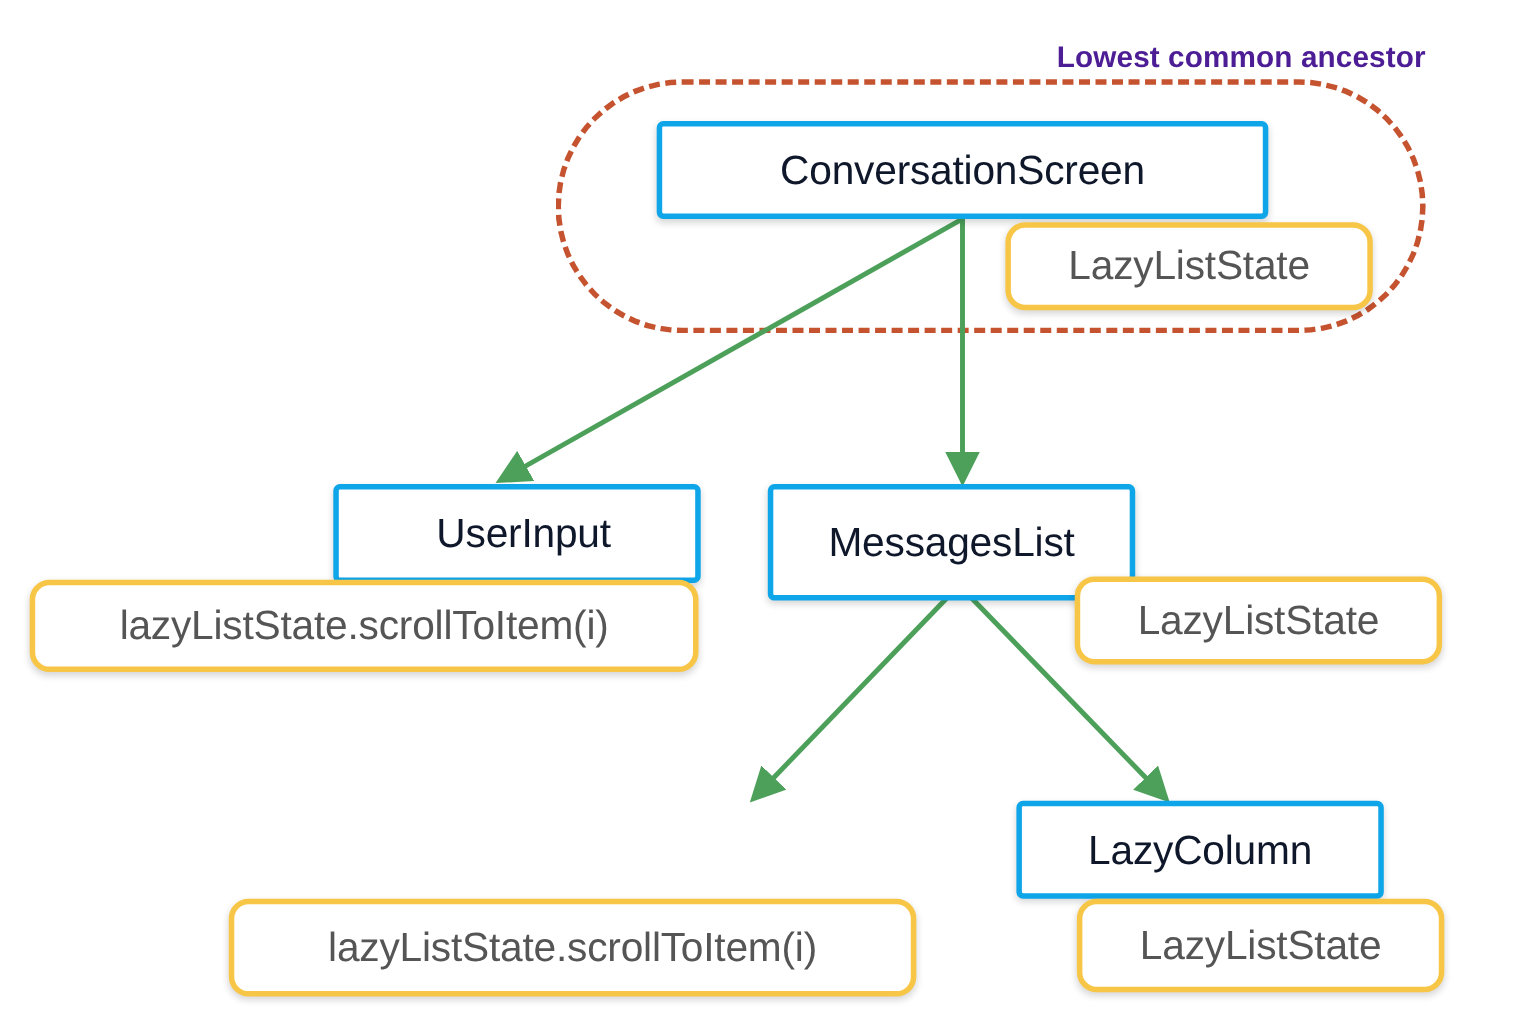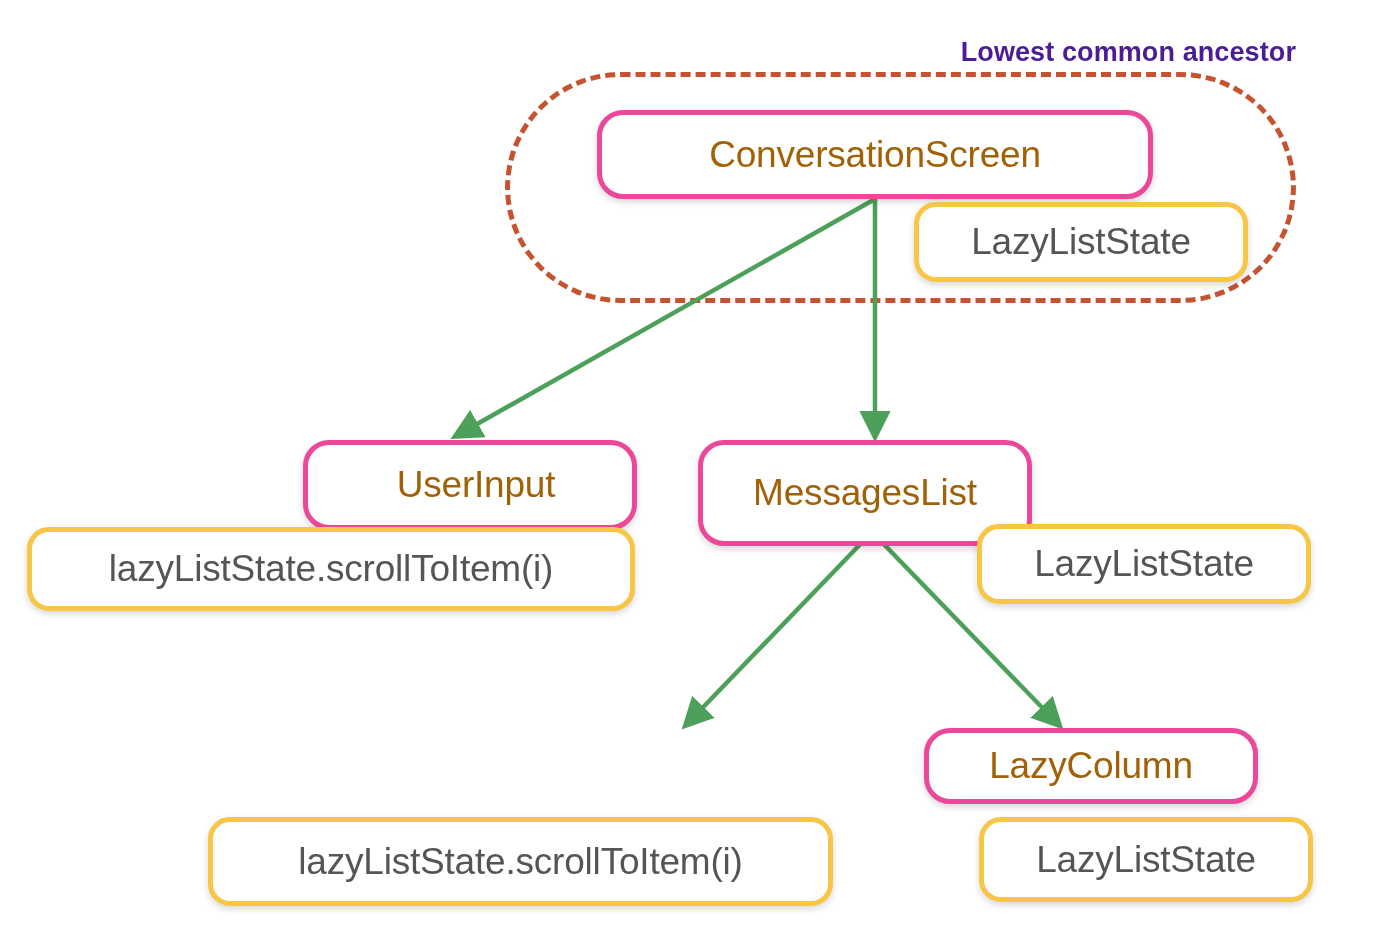--- a/index.html
+++ b/index.html
@@ -49,26 +49,26 @@
     width: 1388px;
     height: 942px;
     pointer-events: none;
   }
 
   
   .node {
     position: absolute;
     box-sizing: border-box;
     background: #ffffff;
-    border: 5px solid #ec4899;
-    border-radius: 26px;
+    border: 5px solid #0ea5e9;
+    border-radius: 6px;
     display: flex;
     align-items: center;
     justify-content: center;
-    color: #a16207;
+    color: #0f172a;
     font-size: 37px;
     letter-spacing: -0.2px;
     white-space: nowrap;
     box-shadow: 0 3px 7px rgba(0,0,0,0.16);
   }
   .badge {
     position: absolute;
     box-sizing: border-box;
     background: #ffffff;
     border: 5px solid #F8C646;
@@ -78,39 +78,39 @@
     justify-content: center;
     color: #555555;
     font-size: 37px;
     letter-spacing: -0.2px;
     white-space: nowrap;
     box-shadow: 0 3px 7px rgba(0,0,0,0.16);
   }
 
   
   .node { z-index: 3; }
-  .badge { z-index: 4; border-radius: 22px; }
+  .badge { z-index: 4; }
   #edges { z-index: 2; }
   #lca-group { z-index: 1; }
   #lca-label { z-index: 5; }
 
   
   #node-conversationscreen { left: 597px;  top: 110px; width: 556px; height: 89px; }
   #badge-conversationscreen-state { left: 914px; top: 202px; width: 334px; height: 80px; }
 
   #node-userinput      { left: 303px;  top: 440px; width: 334px; height: 90px; padding-left: 12px; }
   #badge-userinput-call { left: 27px;  top: 527px; width: 608px; height: 84px; }
 
   #node-messageslist   { left: 698px;  top: 440px; width: 334px; height: 106px; }
   #badge-messageslist-state { left: 977px; top: 524px; width: 334px; height: 80px; }
 
   #node-button         { left: 493px;  top: 728px; width: 334px; height: 89px; }
   #badge-button-call   { left: 208px;  top: 817px; width: 625px; height: 89px; }
 
-  #node-lazycolumn     { left: 924px;  top: 728px; width: 334px; height: 76px; }
+  #node-lazycolumn     { left: 924px;  top: 728px; width: 334px; height: 89px; }
   #badge-lazycolumn-state { left: 979px; top: 817px; width: 334px; height: 85px; }
 </style>
 </head>
 <body>
 
 <div id="canvas">
 
   <div id="lca-group"></div>
 
   <div id="lca-label">Lowest common ancestor</div>

